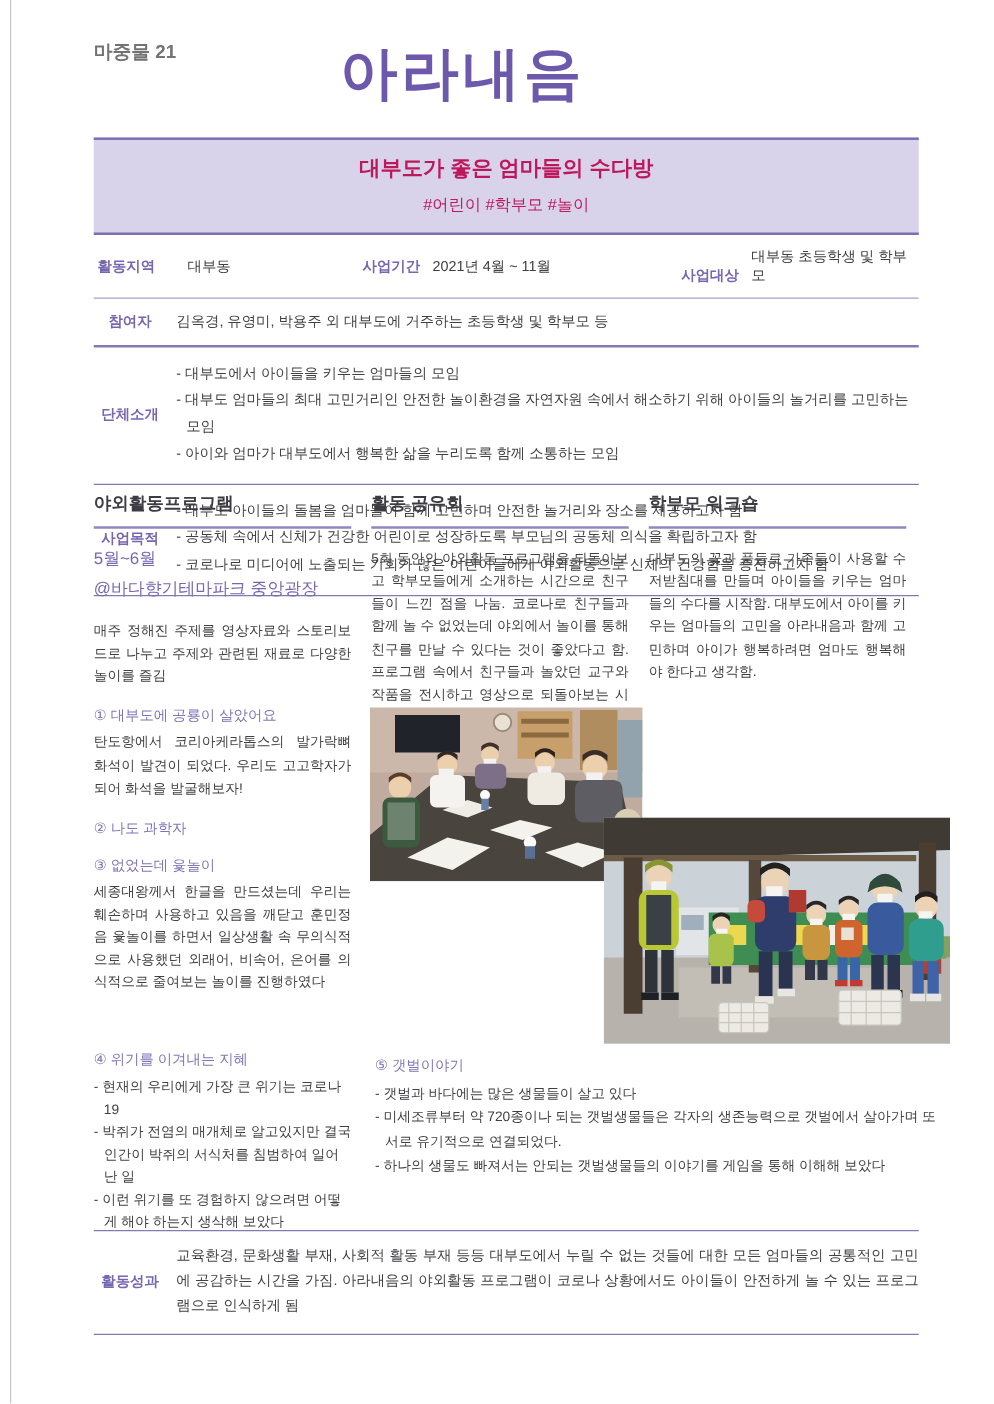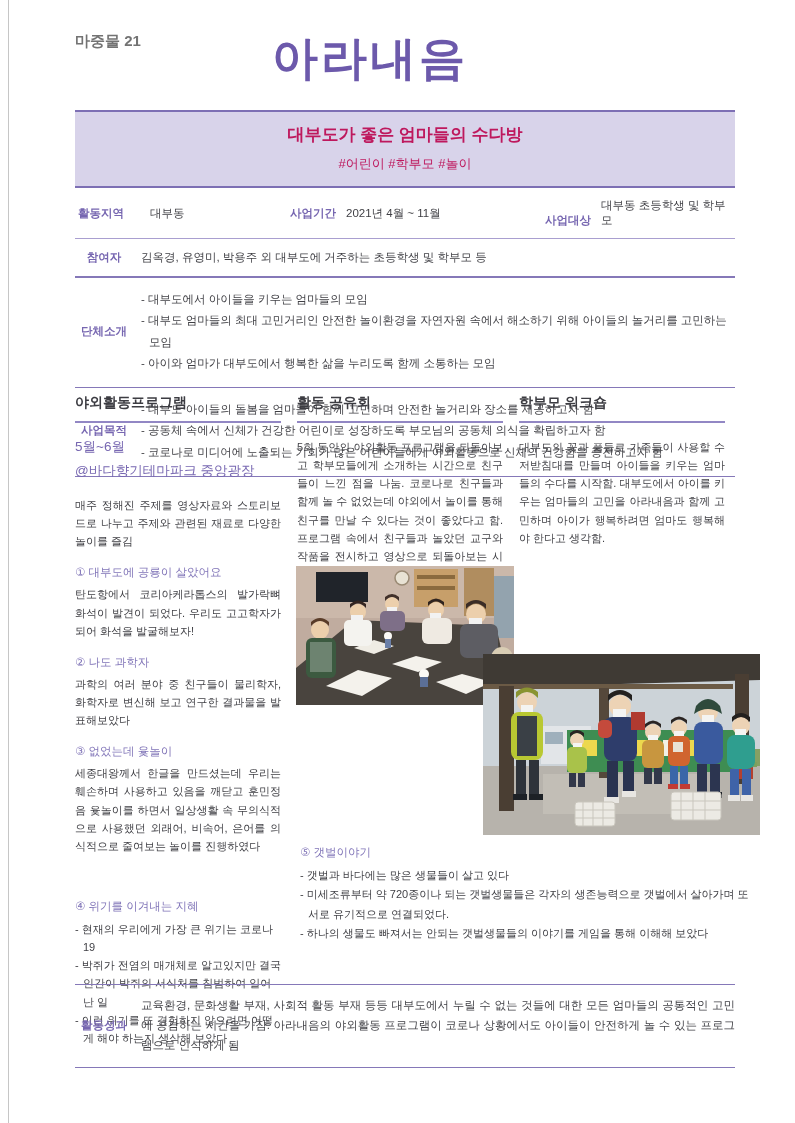--- a/index.html
+++ b/index.html
@@ -139,21 +139,20 @@
       <div class="schedule">5월~6월</div>
       <div class="location">@바다향기테마파크 중앙광장</div>
       <div class="para">매주 정해진 주제를 영상자료와 스토리보드로 나누고 주제와 관련된 재료로 다양한 놀이를 즐김</div>
 
       <div class="prog-item">
         <div class="prog-item-title">① 대부도에 공룡이 살았어요</div>
         <div class="para">탄도항에서 코리아케라톱스의 발가락뼈 화석이 발견이 되었다. 우리도 고고학자가 되어 화석을 발굴해보자!</div>
       </div>
       <div class="prog-item">
         <div class="prog-item-title">② 나도 과학자</div>
-        <div class="para">과학의 여러 분야 중 친구들이 물리학자, 화학자로 변신해 보고 연구한 결과물을 발표해보았다</div>
       </div>
       <div class="prog-item">
         <div class="prog-item-title">③ 없었는데 윷놀이</div>
         <div class="para">세종대왕께서 한글을 만드셨는데 우리는 훼손하며 사용하고 있음을 깨닫고 훈민정음 윷놀이를 하면서 일상생활 속 무의식적으로 사용했던 외래어, 비속어, 은어를 의식적으로 줄여보는 놀이를 진행하였다</div>
       </div>
 
       <div class="crisis">
         <div class="crisis-title">④ 위기를 이겨내는 지혜</div>
         <div class="hang">
           <div>- 현재의 우리에게 가장 큰 위기는 코로나19</div>

